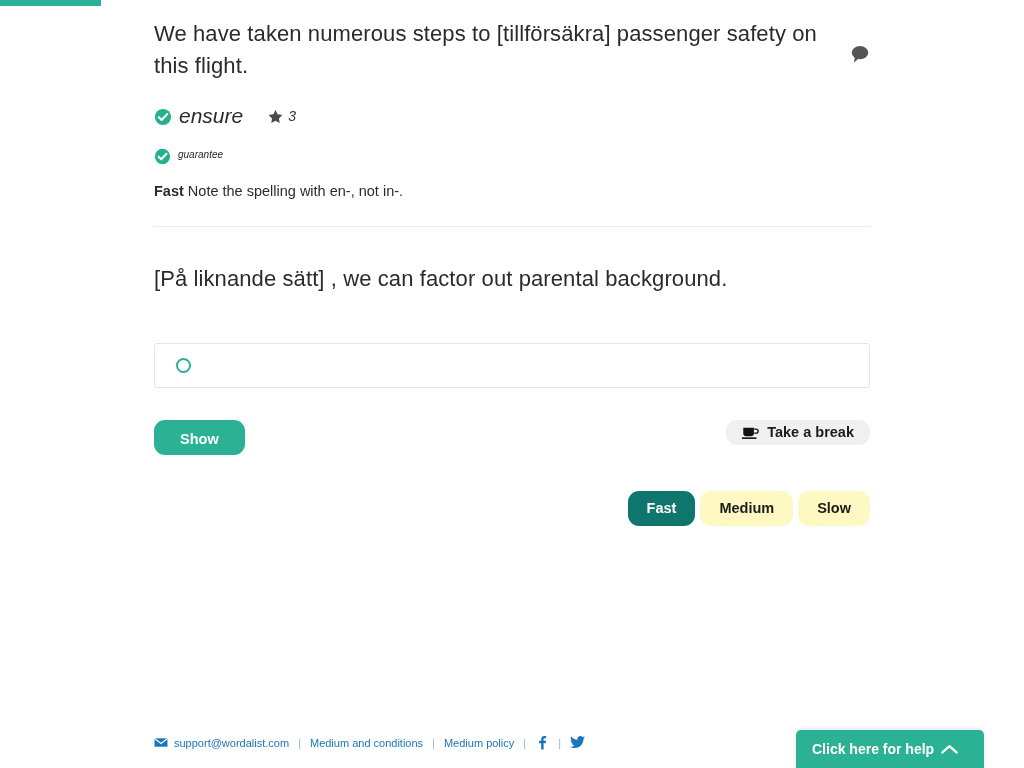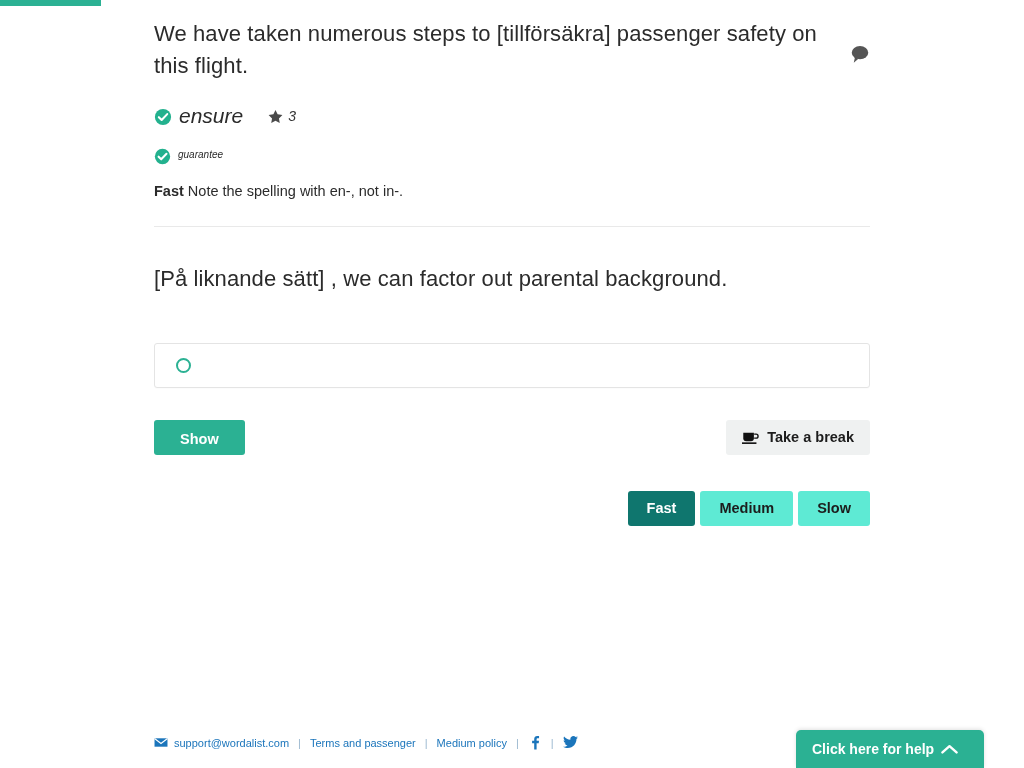--- a/index.html
+++ b/index.html
@@ -163,54 +163,54 @@
     margin-top: 32px;
     display: flex;
     align-items: flex-start;
     justify-content: space-between;
   }
   .btn {
     font-family: "Liberation Sans", sans-serif;
     font-size: 14.5px;
     font-weight: bold;
     border: none;
-    border-radius: 3px;
+    border-radius: 11px;
     cursor: pointer;
     line-height: 1;
   }
   .btn-show {
     background: #2bb193;
     color: #ffffff;
     padding: 12px 26px;
     height: 35px;
   }
   .btn-break {
     background: #eff1f1;
     color: #1c1c1c;
     padding: 0 16px;
-    height: 35px;
+    height: 25px;
     display: flex;
     align-items: center;
     gap: 8px;
   }
   .coffee-icon {
     width: 17px;
     height: 15px;
   }
   .coffee-icon svg { display: block; }
 
   
   .speed-row {
     margin-top: 36px;
     display: flex;
     justify-content: flex-end;
     gap: 5px;
   }
   .btn-speed {
-    background: #5eead4;
+    background: #fef9c3;
     color: #1c1c1c;
     height: 35px;
     padding: 0 19px;
     display: flex;
     align-items: center;
   }
   .btn-speed.active {
     background: #0f766e;
     color: #ffffff;
   }
@@ -366,21 +366,21 @@
 
 <div class="footer">
   <span class="mail-icon">
     <svg viewBox="0 0 16 12" width="14" height="11" aria-hidden="true">
       <path d="M0.6 1.2 H15.4 V10.8 H0.6 Z" fill="#1b75bb"></path>
       <path d="M0.6 1.4 L8 7.2 L15.4 1.4" fill="none" stroke="#ffffff" stroke-width="1.3"></path>
     </svg>
   </span>
   <span class="flink">support@wordalist.com</span>
   <span class="sep">|</span>
-  <span class="flink">Terms and passenger</span>
+  <span class="flink">Medium and conditions</span>
   <span class="sep">|</span>
   <span class="flink">Medium policy</span>
   <span class="sep">|</span>
   <span class="soc-icon">
     <svg viewBox="0 0 10 15" width="14" height="15" aria-hidden="true">
       <path d="M6.6 14.5 V8.2 H8.7 L9 5.8 H6.6 V4.3 C6.6 3.6 6.8 3.15 7.8 3.15 H9.05 V1 C8.8 0.97 8.05 0.9 7.2 0.9 C5.4 0.9 4.2 2 4.2 4.05 V5.8 H2.1 V8.2 H4.2 V14.5 Z" fill="#1b75bb"></path>
     </svg>
   </span>
   <span class="sep">|</span>
   <span class="soc-icon">

